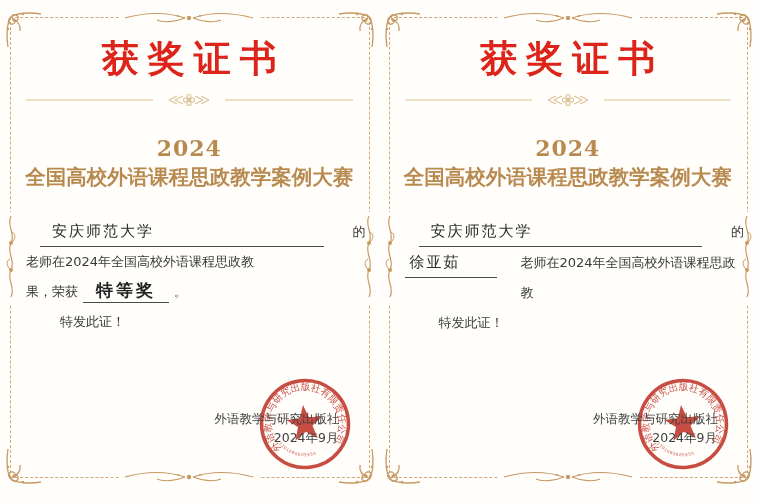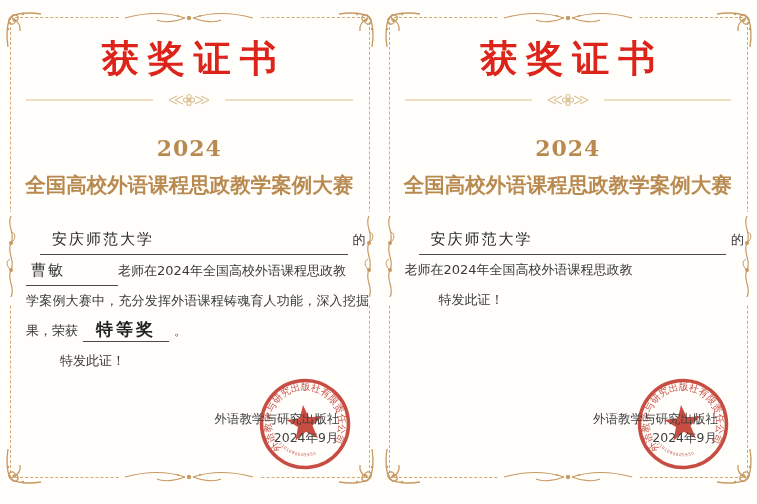--- a/index.html
+++ b/index.html
@@ -34,26 +34,26 @@
   .divider { display:flex; align-items:center; margin:12px 26px 0 26px; height:16px; }
   .divider .line { flex:1; height:2px;
     background:linear-gradient(to bottom,#ecd8ba,#e2c9a2); opacity:.7; }
   .divider svg { flex:none; margin:0 4px; }
   .year {
     margin-top:27px; text-align:center; color:#b98a50; font-weight:bold;
     font-size:22px; line-height:26px; letter-spacing:1px;
     font-family:"DejaVu Serif","Liberation Serif",serif;
   }
   .competition {
-    margin-top:10px; text-align:center; color:#b98a50; font-weight:bold;
+    margin-top:2px; text-align:center; color:#b98a50; font-weight:bold;
     font-size:20.5px; line-height:28px; white-space:nowrap;
     font-family:"DejaVu Serif","Liberation Serif",serif;
   }
   .bodytext { margin:25px 13px 0 26px; color:#3a3a3a; font-size:13px; }
-  .row { line-height:30px; }
+  .row { line-height:30px;gap:24px; }
   .school-row { display:flex; align-items:baseline; padding-left:14px; }
   .u-school {
     flex:1; border-bottom:1px solid #4a4a4a; font-size:15px; color:#2f2f2f;
     padding-left:12px; letter-spacing:2px; white-space:nowrap;
   }
   .possessive { flex:none; padding-left:5px; }
   .name-row { display:flex; align-items:baseline; }
   .u-name {
     flex:none; width:92px; border-bottom:1px solid #4a4a4a; font-size:15px;
     color:#2f2f2f; padding-left:5px; letter-spacing:2px; white-space:nowrap;
@@ -183,24 +183,22 @@
 
       <div class="year">2024</div>
       <div class="competition">全国高校外语课程思政教学案例大赛</div>
 
       <div class="bodytext">
         <div class="row school-row">
           <span class="u-school">安庆师范大学</span>
             <span class="possessive">的</span>
         </div>
         <div class="row name-row">
-          <span class="u-name">曹敏</span>
             <span>老师在2024年全国高校外语课程思政教</span>
         </div>
-        <div class="row mid-line">学案例大赛中，充分发挥外语课程铸魂育人功能，深入挖掘</div>
         <div class="row award-row">
           <span>果，荣获</span><span class="u-award">特等奖</span><span>。</span>
         </div>
         <div class="row issue-row">特发此证！</div>
       </div>
 
       <svg class="seal" viewBox="0 0 100 100">
         <defs>
           <path id="seal-arc-0" d="M50 85.5 A35.5 35.5 0 1 1 50 14.5 A35.5 35.5 0 1 1 50 85.5" fill="none"></path>
           <path id="seal-code-0" d="M18 62 A34.5 34.5 0 0 0 82 62" fill="none"></path>
@@ -322,20 +320,21 @@
 
       <div class="year">2024</div>
       <div class="competition">全国高校外语课程思政教学案例大赛</div>
 
       <div class="bodytext">
         <div class="row school-row">
           <span class="u-school">安庆师范大学</span>
             <span class="possessive">的</span>
         </div>
         <div class="row name-row">
+          <span class="u-name">徐亚茹</span>
             <span>老师在2024年全国高校外语课程思政教</span>
         </div>
         <div class="row issue-row">特发此证！</div>
       </div>
 
       <svg class="seal" viewBox="0 0 100 100">
         <defs>
           <path id="seal-arc-1" d="M50 85.5 A35.5 35.5 0 1 1 50 14.5 A35.5 35.5 0 1 1 50 85.5" fill="none"></path>
           <path id="seal-code-1" d="M18 62 A34.5 34.5 0 0 0 82 62" fill="none"></path>
         </defs>

